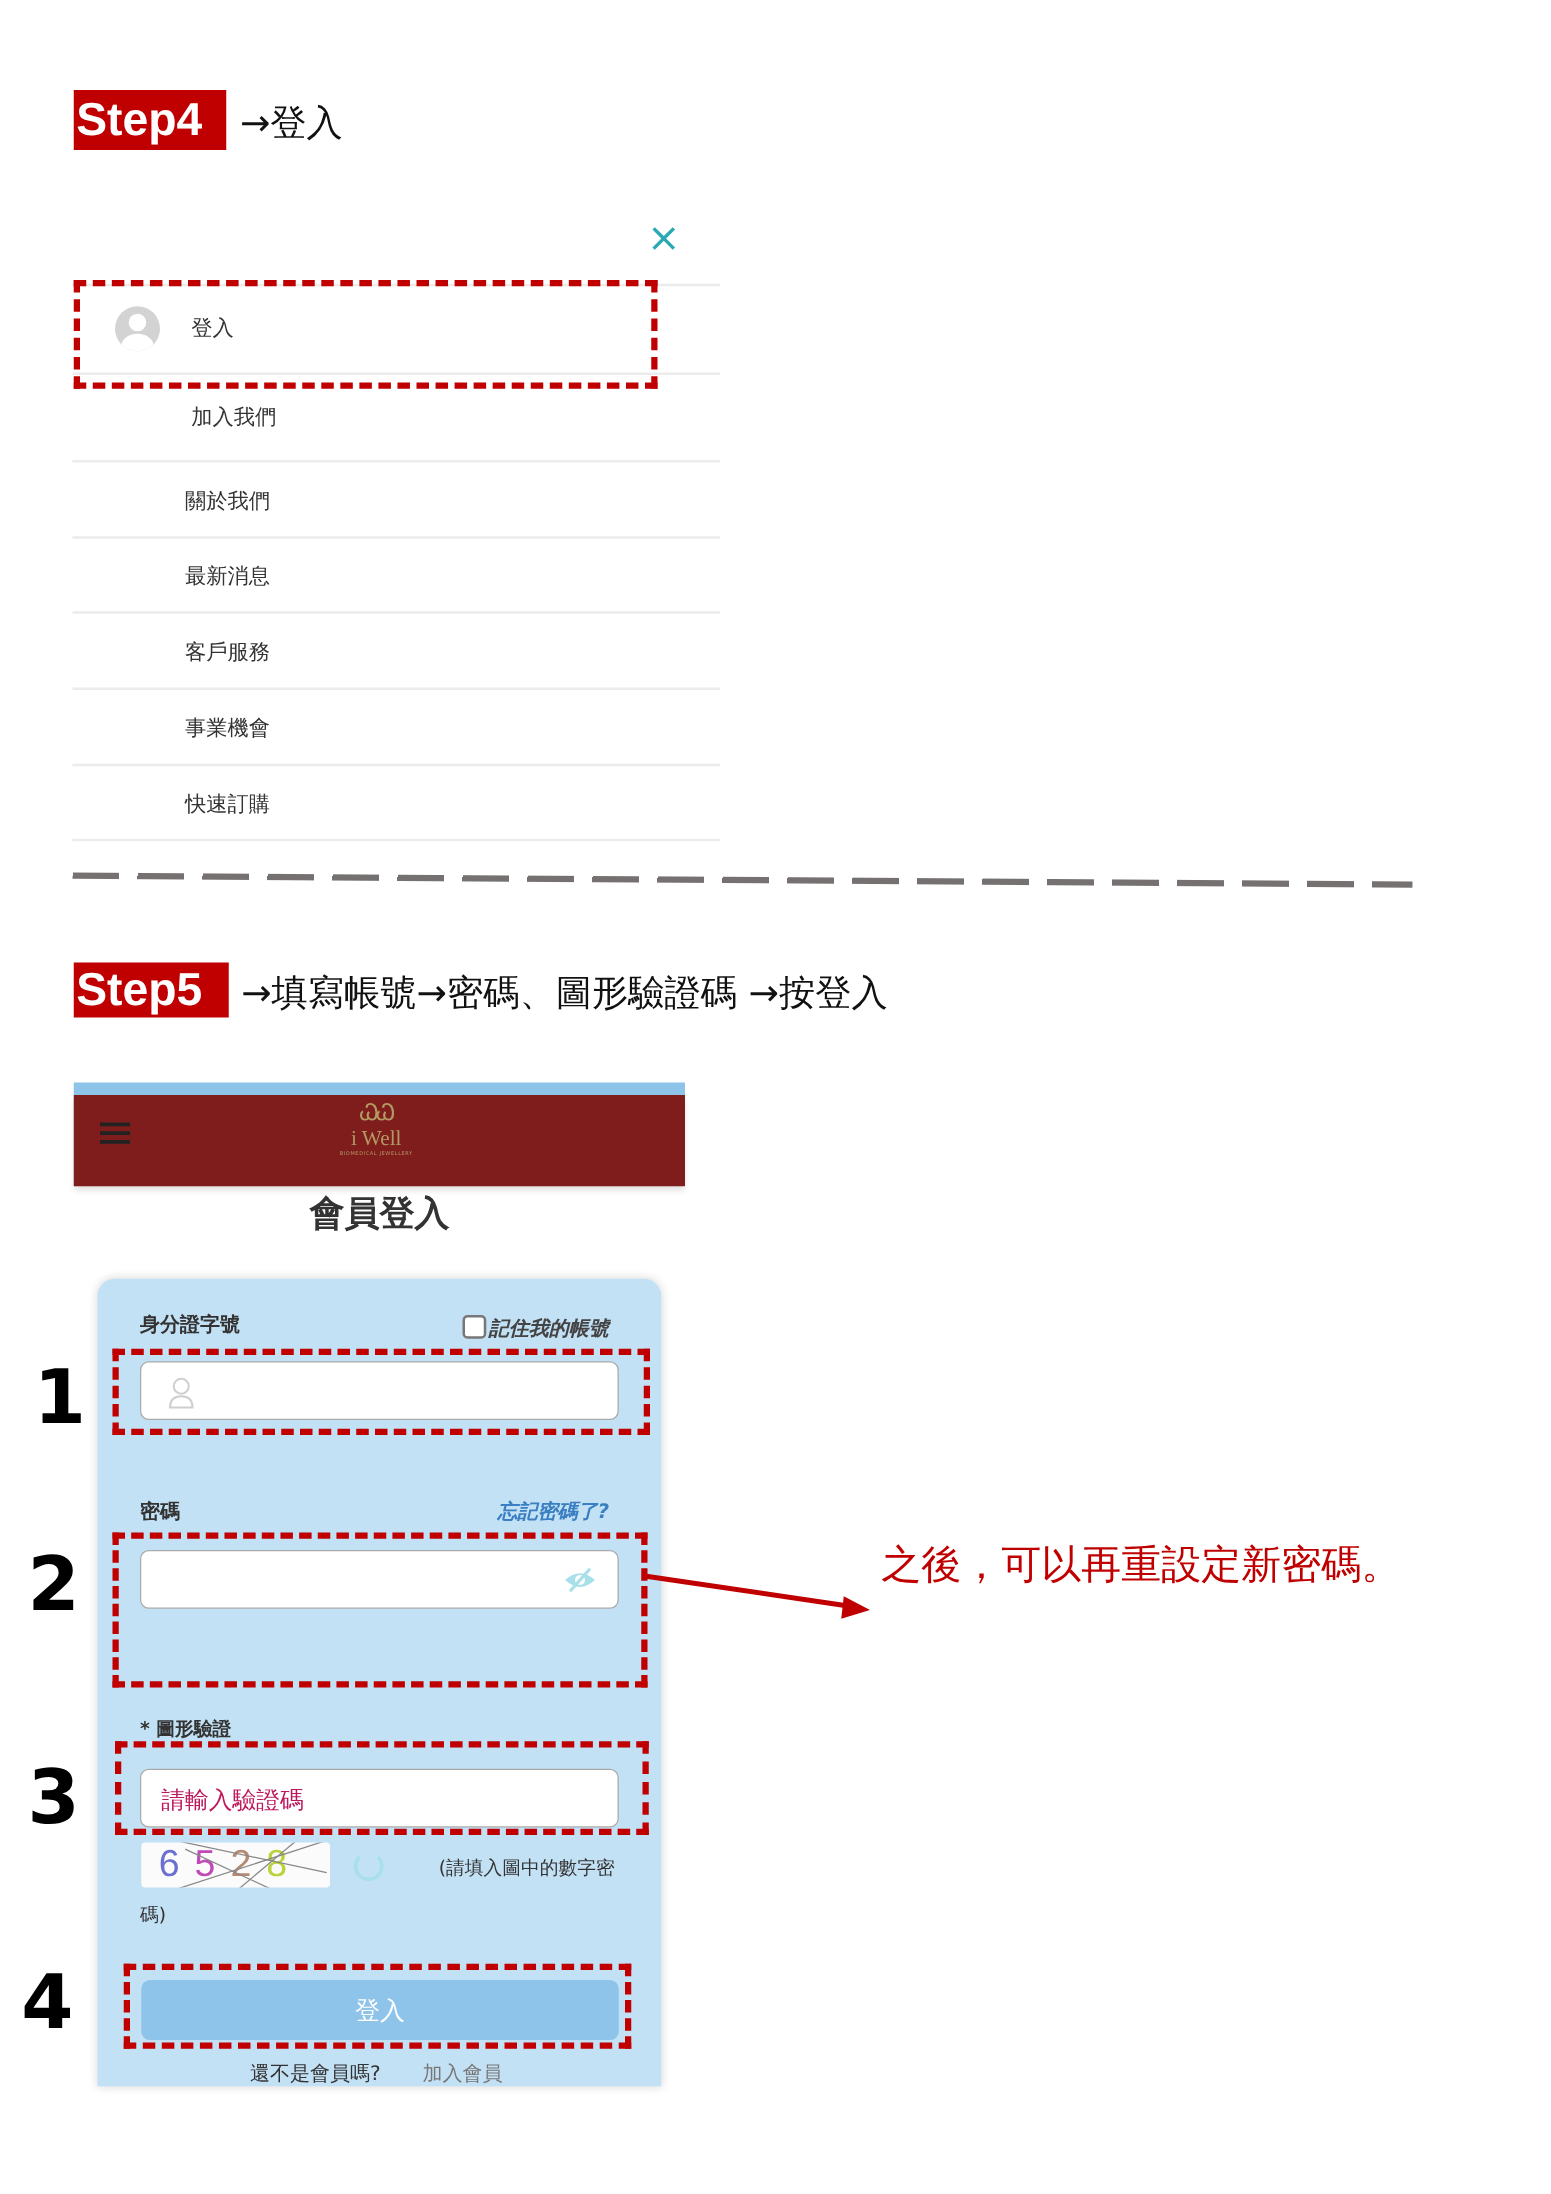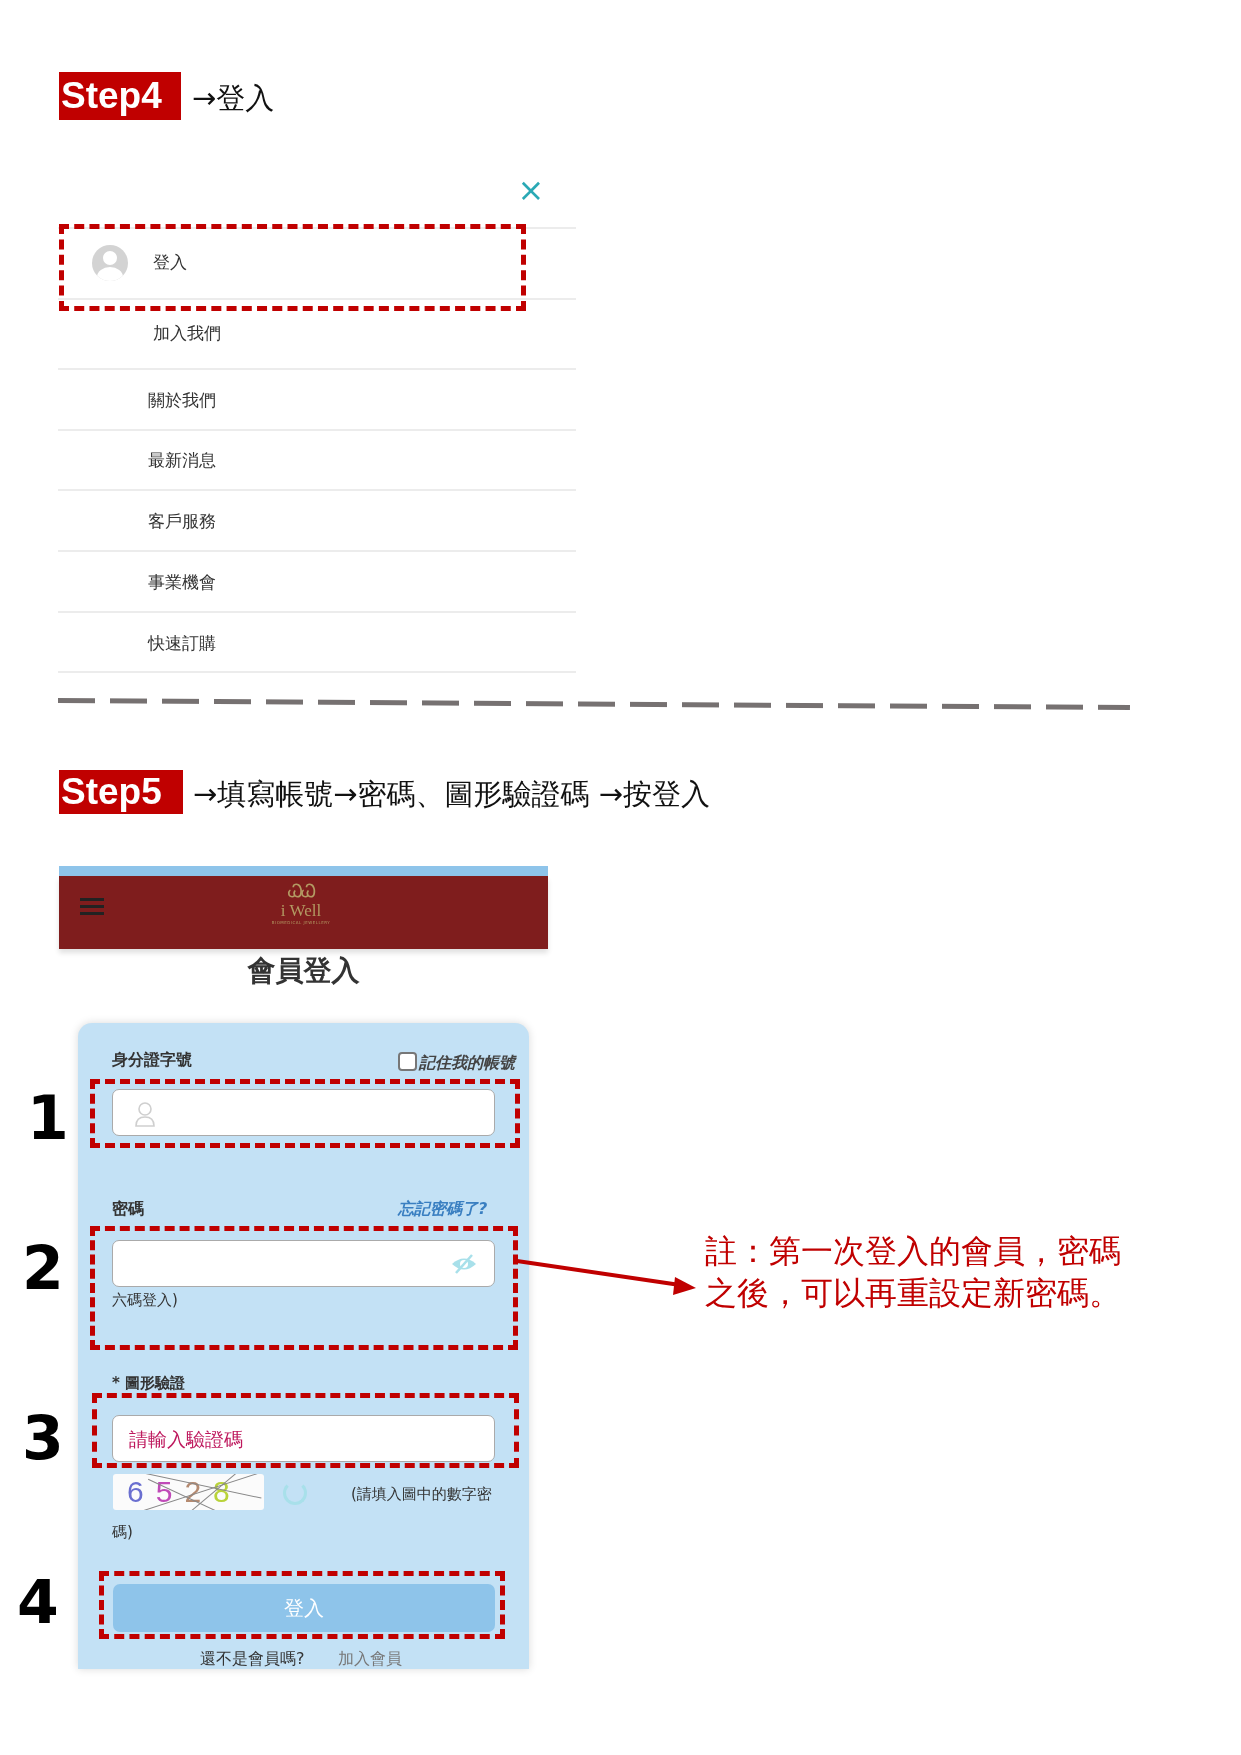--- a/index.html
+++ b/index.html
@@ -40,21 +40,21 @@
   .logo .name { font-family:"Liberation Serif", serif; font-size:17px; line-height:18px; }
   .logo .tag { font-size:4px; line-height:6px; color:#b39a63; letter-spacing:0.5px; }
   .page-title { position:absolute; left:59px; top:952px; width:489px; text-align:center; font-size:28px;
     font-weight:bold; color:#333; }
 
   
   .card { position:absolute; left:78px; top:1023px; width:451px; height:646px; background:#c3e1f5;
     border-radius:14px 14px 0 0; box-shadow:0 0 8px rgba(0,0,0,0.15); }
   .field-label { position:absolute; font-size:16px; font-weight:bold; color:#333; white-space:nowrap; }
   .input { position:absolute; background:#fff; border:1px solid #aaa; border-radius:7px; box-sizing:border-box; }
-  .remember { position:absolute; font-size:16px; font-style:italic; font-weight:bold; color:#444; white-space:nowrap;margin-left:28px; }
+  .remember { position:absolute; font-size:16px; font-style:italic; font-weight:bold; color:#444; white-space:nowrap; }
   .checkbox { display:inline-block; width:15px; height:15px; border:2px solid #777; border-radius:4px;
     vertical-align:-3px; margin-right:2px; background:#fff; }
   .forgot { position:absolute; font-size:16px; font-style:italic; font-weight:bold; color:#3a7fc1; white-space:nowrap; }
   .hint { position:absolute; font-size:15px; color:#333; line-height:24px; }
   .captcha { position:absolute; left:113px; top:1474px; width:151px; height:36px; background:#fbfbfb;
     border-radius:3px; overflow:hidden; font-size:30px; line-height:36px; font-family:"Liberation Sans", sans-serif; }
   .captcha span { display:inline-block; margin-left:12px; }
   .captcha .scratch { position:absolute; height:1px; background:#888; }
   .refresh { position:absolute; left:283px; top:1481px; width:24px; height:24px; border:3px solid #a8e0ea;
     border-radius:50%; border-top-color:transparent; box-sizing:border-box; }
@@ -141,31 +141,29 @@
 <div class="field-label" style="left:112px;top:1199px;">密碼</div>
 <div class="forgot" style="left:398px;top:1199px;">忘記密碼了?</div>
 <div class="input" style="left:112px;top:1240px;width:383px;height:47px;">
   <svg width="28" height="22" viewBox="0 0 28 22" style="position:absolute;right:16px;top:12px;">
     <path d="M2 11 Q14 0 26 11 Q14 22 2 11 Z" fill="#a8e0ea"></path>
     <circle cx="14" cy="11" r="4" fill="#fff"></circle>
     <line x1="6" y1="20" x2="22" y2="2" stroke="#a8e0ea" stroke-width="2.5"></line>
   </svg>
 </div>
 <div class="hint" style="left:112px;top:1288px;width:390px;">
-  <div>六碼登入)</div>
 </div>
 <div class="dash-red" style="left:90px;top:1226px;width:428px;height:124px;"></div>
 <div class="big-num" style="left:22px;top:1238px;">2</div>
 
 <svg class="abs" style="left:510px;top:1250px;" width="190" height="50">
   <line x1="7" y1="11" x2="170" y2="35" stroke="#c00000" stroke-width="4"></line>
   <polygon points="186,38 165,27 163,45" fill="#c00000"></polygon>
 </svg>
 <div class="note">
-  <div>註：第一次登入的會員，密碼</div>
   <div>之後，可以再重設定新密碼。</div>
 </div>
 
 <div class="field-label" style="left:112px;top:1374px;font-size:15px;">* 圖形驗證</div>
 <div class="input" style="left:112px;top:1415px;width:383px;height:47px;">
   <span style="position:absolute;left:16px;top:11px;font-size:19px;color:#be185d;">請輸入驗證碼</span>
 </div>
 <div class="dash-red" style="left:92px;top:1393px;width:427px;height:75px;"></div>
 <div class="big-num" style="left:22px;top:1408px;">3</div>
 

